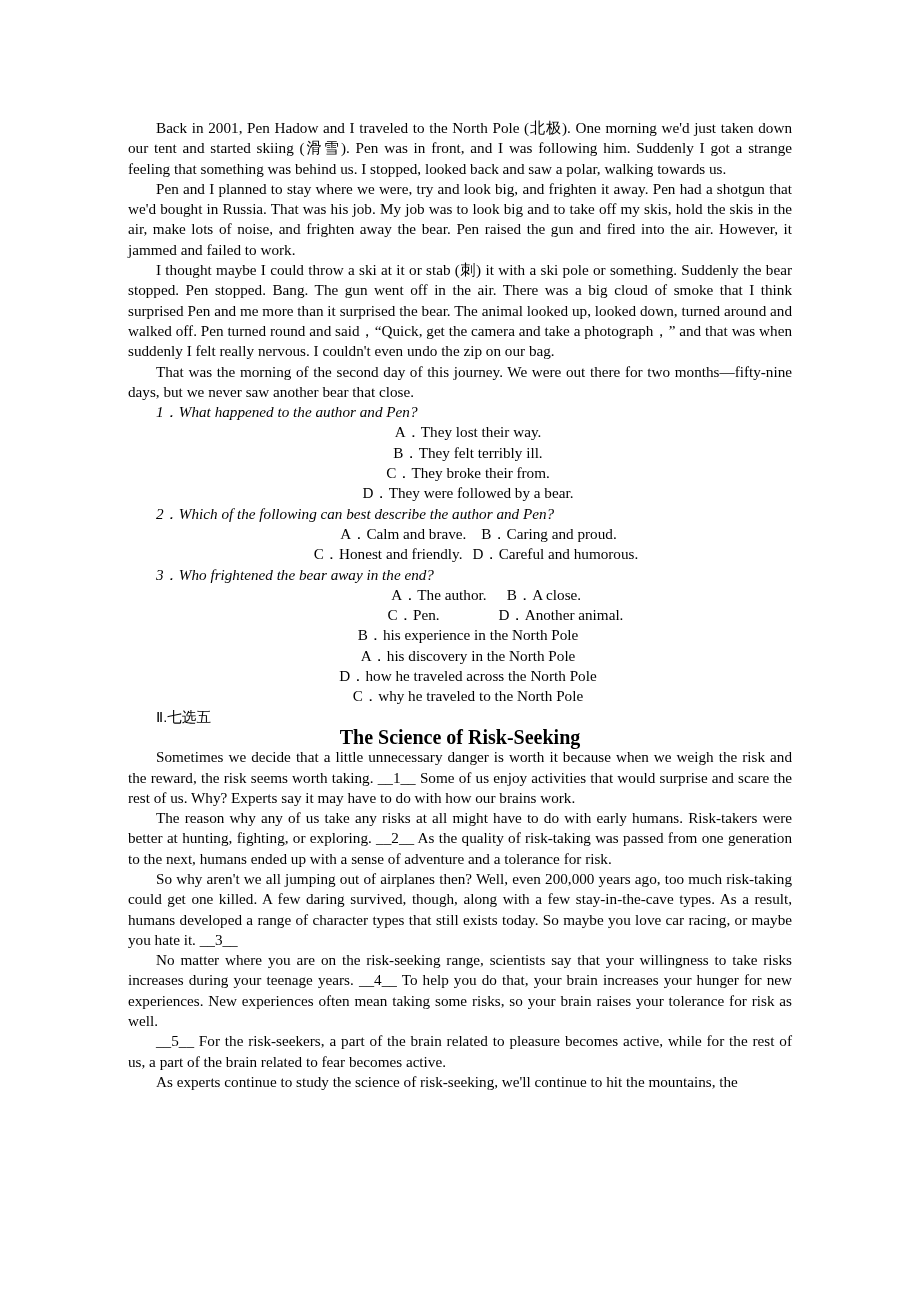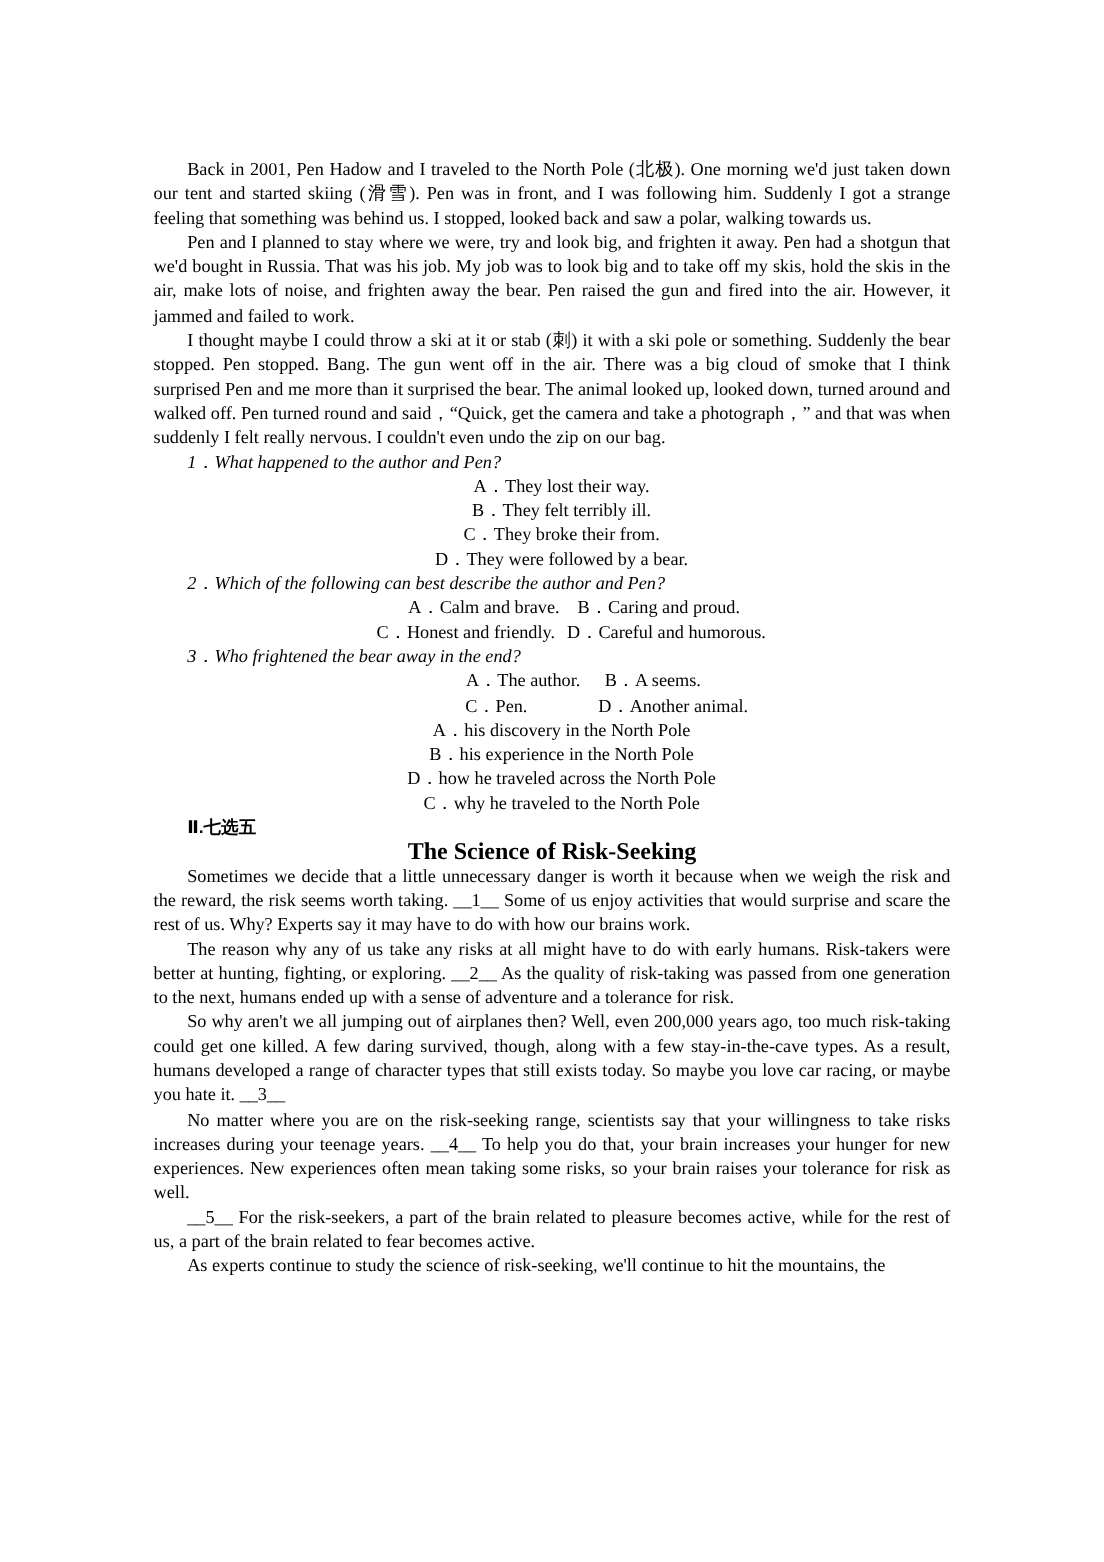--- a/index.html
+++ b/index.html
@@ -13,21 +13,20 @@
     position: relative;
     font-family: "Liberation Serif", "DejaVu Serif", serif;
     color: #000000;
     overflow: hidden;
   }
   .page {
     position: absolute;
     left: 128px;
     top: 118px;
     width: 664px;
-    margin-top: 14px;
   }
   p {
     margin: 0;
     font-size: 15.2px;
     line-height: 20.3px;
     text-align: justify;
     text-justify: inter-word;
     -webkit-hyphens: none;
     hyphens: none;
   }
@@ -50,21 +49,21 @@
   .opt-col {
     display: inline-block;
     min-width: 152px;
   }
   .opt-col-wide {
     display: inline-block;
     min-width: 186px;
   }
   .section-label {
     text-indent: 28px;
-    font-weight: bold;
+    font-weight: normal;
     text-align: left;
     font-family: "Liberation Sans", "DejaVu Sans", sans-serif;
     font-size: 14.6px;
   }
   .article-title {
     text-align: center;
     text-indent: 0;
     font-weight: bold;
     font-size: 20px;
     line-height: 20.3px;
@@ -82,45 +81,46 @@
 </style>
 </head>
 <body>
 
 <div class="page">
 
   <div>
     <p class="para">Back in 2001, Pen Hadow and I traveled to the North Pole (北极). One morning we'd just taken down our tent and started skiing (滑雪). Pen was in front, and I was following him. Suddenly I got a strange feeling that something was behind us. I stopped, looked back and saw a polar, walking towards us.</p>
     <p class="para">Pen and I planned to stay where we were, try and look big, and frighten it away. Pen had a shotgun that we'd bought in Russia. That was his job. My job was to look big and to take off my skis, hold the skis in the air, make lots of noise, and frighten away the bear. Pen raised the gun and fired into the air. However, it jammed and failed to work.</p>
     <p class="para">I thought maybe I could throw a ski at it or stab (刺) it with a ski pole or something. Suddenly the bear stopped. Pen stopped. Bang. The gun went off in the air. There was a big cloud of smoke that I think surprised Pen and me more than it surprised the bear. The animal looked up, looked down, turned around and walked off. Pen turned round and said，“Quick, get the camera and take a photograph，” and that was when suddenly I felt really nervous. I couldn't even undo the zip on our bag.</p>
+    <p class="para">That was the morning of the second day of this journey. We were out there for two months—fifty-nine days, but we never saw another bear that close.</p>
   </div>
 
   <div>
     <p class="q-line"><span>1．</span><span>What happened to the author and Pen?</span></p>
     <p class="opt-line"><span>A．</span><span>They lost their way.</span></p>
     <p class="opt-line"><span>B．</span><span>They felt terribly ill.</span></p>
     <p class="opt-line"><span>C．</span><span>They broke their from.</span></p>
     <p class="opt-line"><span>D．</span><span>They were followed by a bear.</span></p>
   </div>
 
   <div>
     <p class="q-line"><span>2．</span><span>Which of the following can best describe the author and Pen?</span></p>
     <p class="opt-line"><span class="opt-col"><span>A．</span><span>Calm and brave.</span></span><span class="gap-narrow"></span><span><span>B．</span><span>Caring and proud.</span></span></p>
     <p class="opt-line"><span class="opt-col"><span>C．</span><span>Honest and friendly.</span></span><span class="gap-narrow"></span><span><span>D．</span><span>Careful and humorous.</span></span></p>
   </div>
 
   <div>
     <p class="q-line"><span>3．</span><span>Who frightened the bear away in the end?</span></p>
-    <p class="opt-line"><span class="opt-col"><span>A．</span><span>The author.</span></span><span><span>B．</span><span>A seems.</span></span></p>
+    <p class="opt-line"><span class="opt-col"><span>A．</span><span>The author.</span></span><span><span>B．</span><span>A close.</span></span></p>
     <p class="opt-line"><span class="opt-col-wide"><span>C．</span><span>Pen.</span></span><span><span>D．</span><span>Another animal.</span></span></p>
   </div>
 
   <div>
+    <p class="opt-line"><span>B．</span><span>his experience in the North Pole</span></p>
     <p class="opt-line"><span>A．</span><span>his discovery in the North Pole</span></p>
-    <p class="opt-line"><span>B．</span><span>his experience in the North Pole</span></p>
     <p class="opt-line"><span>D．</span><span>how he traveled across the North Pole</span></p>
     <p class="opt-line"><span>C．</span><span>why he traveled to the North Pole</span></p>
   </div>
 
   <div>
     <p class="section-label">Ⅱ.七选五</p>
     <p class="article-title">The Science of Risk-Seeking</p>
 
     <p class="para"><span>Sometimes we decide that a little unnecessary danger is worth it because when we weigh the risk and the reward, the risk seems worth taking. </span><span class="blank">__1__</span><span> Some of us enjoy activities that would surprise and scare the rest of us. Why? Experts say it may have to do with how our brains work.</span></p>
 

